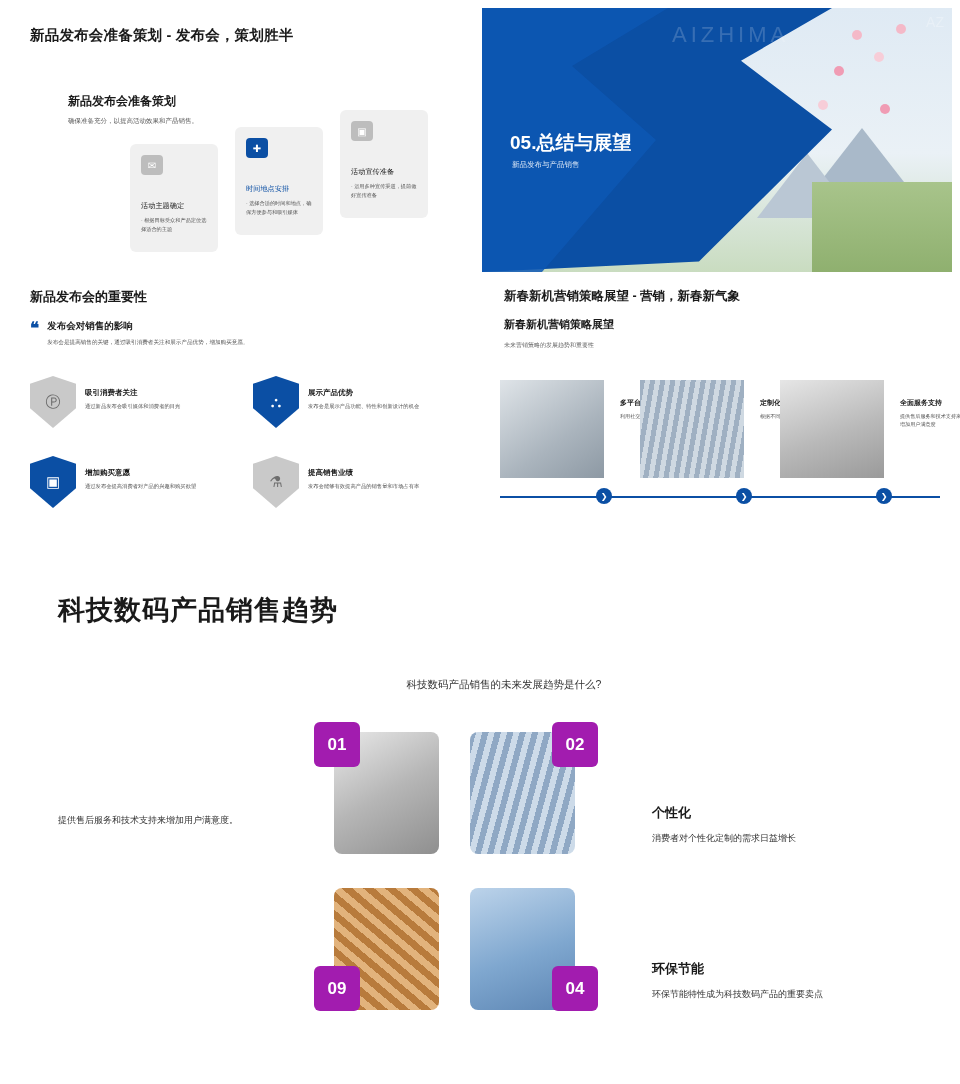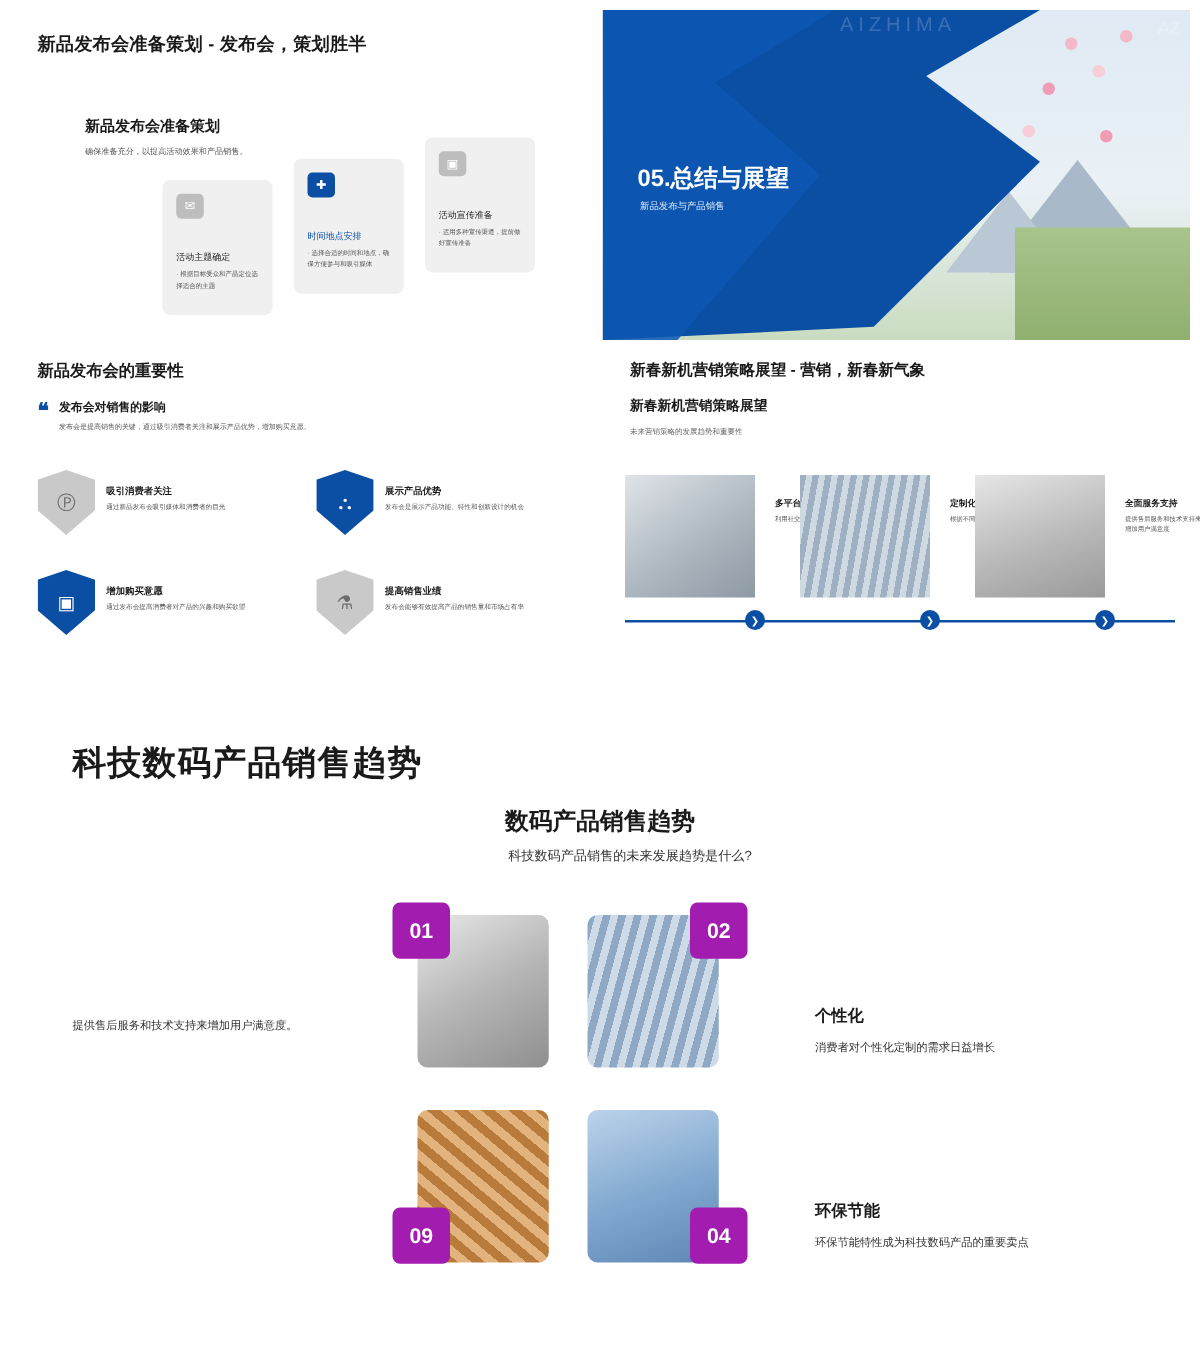--- a/index.html
+++ b/index.html
@@ -58,21 +58,21 @@
     position: absolute; left: 0; top: 0; width: 350px; height: 264px;
     background: #0b4fa4;
     clip-path: polygon(0 0, 100% 0, 74% 20%, 100% 46%, 62% 96%, 0 100%);
   }
   .s2-blue2 {
     position: absolute; left: 0; top: 0; width: 300px; height: 264px;
     background: #0d57b4;
     clip-path: polygon(0 0, 62% 0, 30% 22%, 58% 50%, 20% 100%, 0 100%);
     opacity: .85;
   }
-  .s2-wm { position:absolute; left: 190px; top: 4px; font-size: 16px; color: rgba(255,255,255,.18); letter-spacing: 4px; text-align: center; }
+  .s2-wm { position:absolute; left: 190px; top: 14px; font-size: 22px; color: rgba(255,255,255,.18); letter-spacing: 4px; text-align: center; }
   .s2-wm2 { position:absolute; right: 8px; top: 6px; font-size: 14px; color: rgba(255,255,255,.28); }
   .s2-title { position: absolute; left: 28px; top: 122px; font-size: 19px; font-weight: bold; color: #fff; }
   .s2-sub { position: absolute; left: 30px; top: 152px; font-size: 7.5px; color: #dce8f7; }
 
   
   .s3 { position: absolute; left: 0; top: 288px; width: 470px; height: 240px; padding: 0 24px 0 30px; }
   .s3-title { font-size: 13px; font-weight: bold; }
   .quote-row { display: flex; margin-top: 14px; }
   .quote-mark { color: #0b4fa4; font-size: 17px; font-weight: bold; line-height: 1; }
   .quote-txt { margin-left: 8px; }
@@ -263,21 +263,20 @@
       <div class="tl-dot" style="left:376px;">❯</div>
       <div class="tl-txt" style="left:400px;top:18px;width:66px;">
         <div class="tl-h">全面服务支持</div>
         <div class="tl-p">提供售后服务和技术支持来增加用户满意度</div>
       </div>
     </div>
   </section>
 
   <section class="s5">
     <div class="s5-title">科技数码产品销售趋势</div>
-    <div class="s5-h">数码产品销售趋势</div>
     <div class="s5-sub">科技数码产品销售的未来发展趋势是什么?</div>
 
     <div class="tile t1"></div>
     <div class="tile t2"></div>
     <div class="tile t3"></div>
     <div class="tile t4"></div>
 
     <div class="num n1">01</div>
     <div class="num n2">02</div>
     <div class="num n3">09</div>

